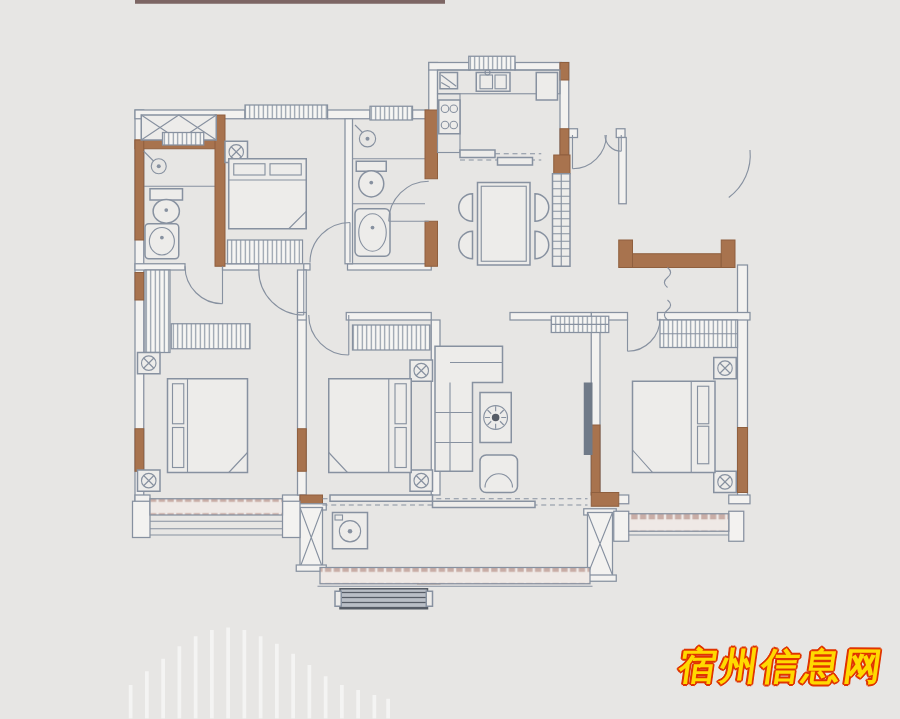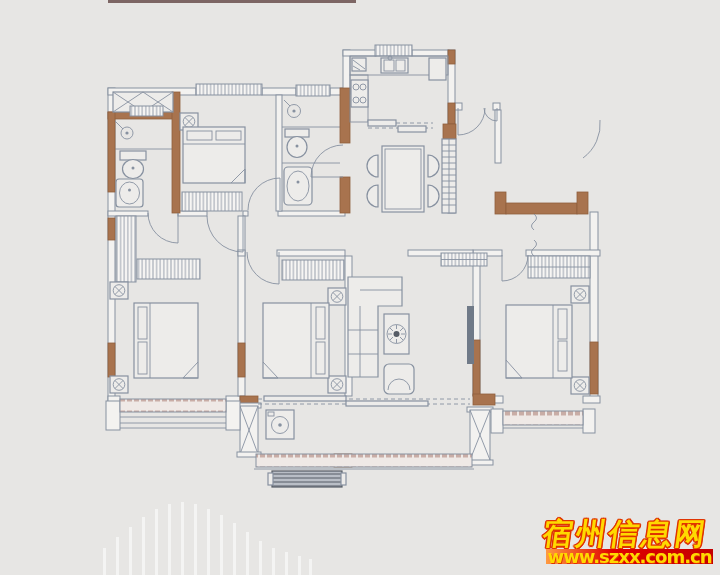--- a/index.html
+++ b/index.html
@@ -400,17 +400,14 @@
 
   <g>
     <rect class="wall" x="491" y="409" width="12" height="24"></rect>
     <rect class="wall" x="583" y="409" width="12" height="24"></rect>
     <rect class="pink" x="503" y="411" width="80" height="14"></rect>
     <line class="lnt" x1="503" y1="428" x2="583" y2="428"></line>
   </g>
 </svg>
 
 <div class="wm-name">宿州信息网</div>
-<div class="wm-bar">
-  <span>www.szxx.com.cn</span>
+
 </div>
 
-</div>
-
 </body></html>

